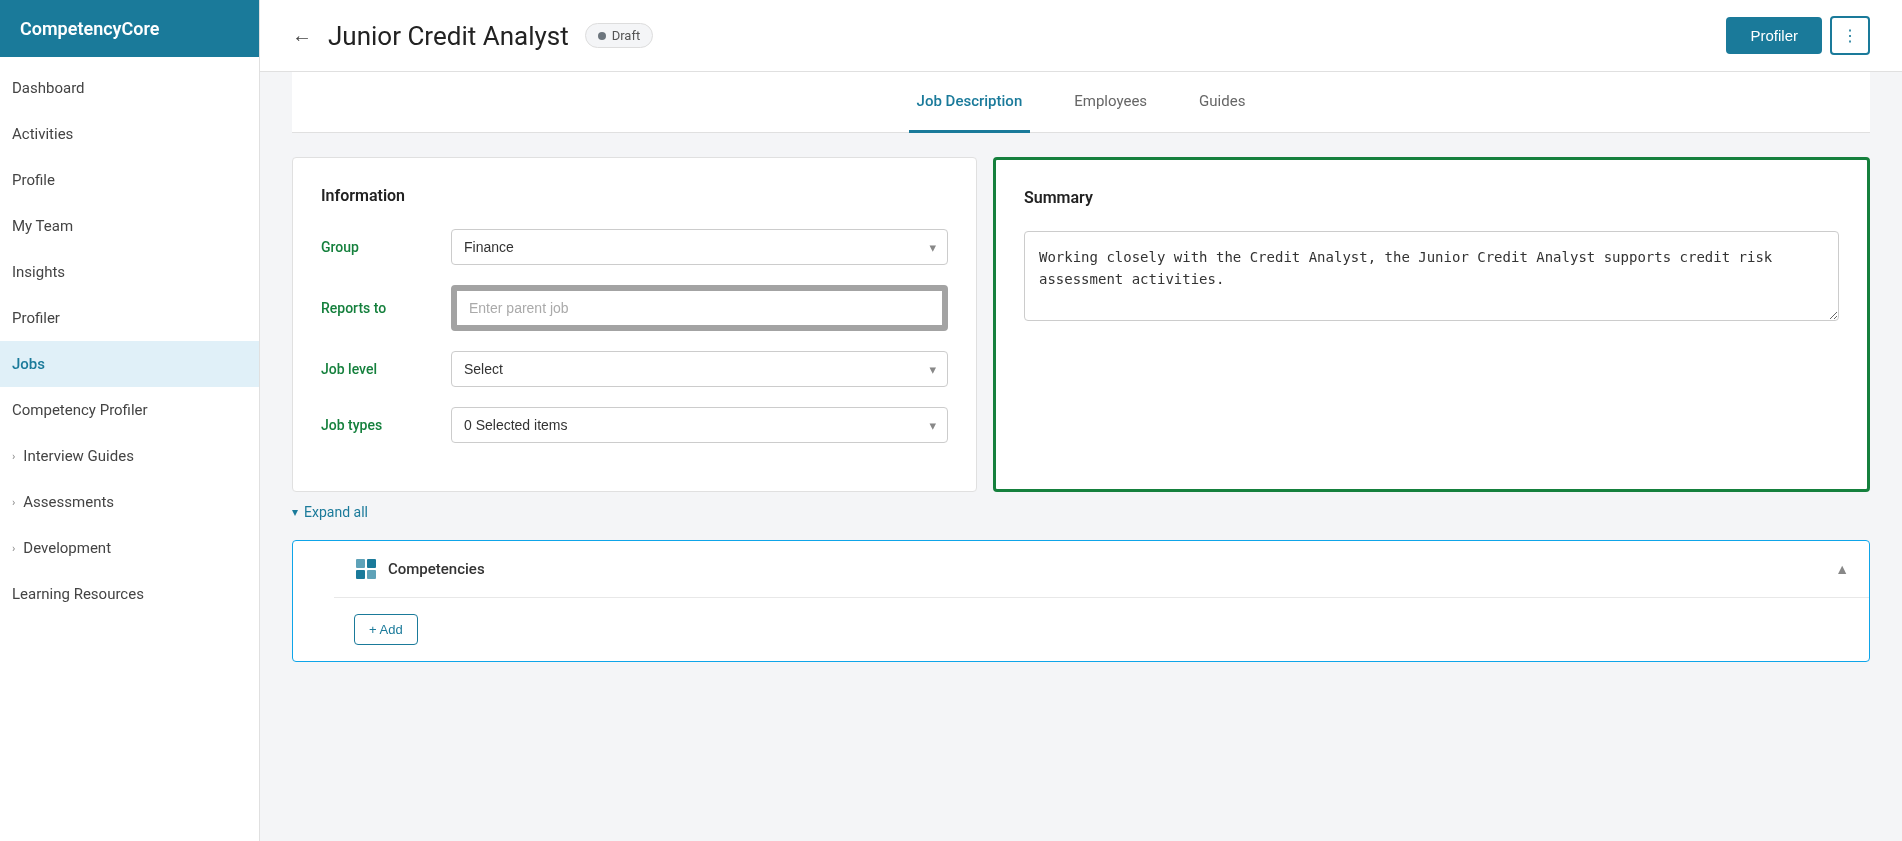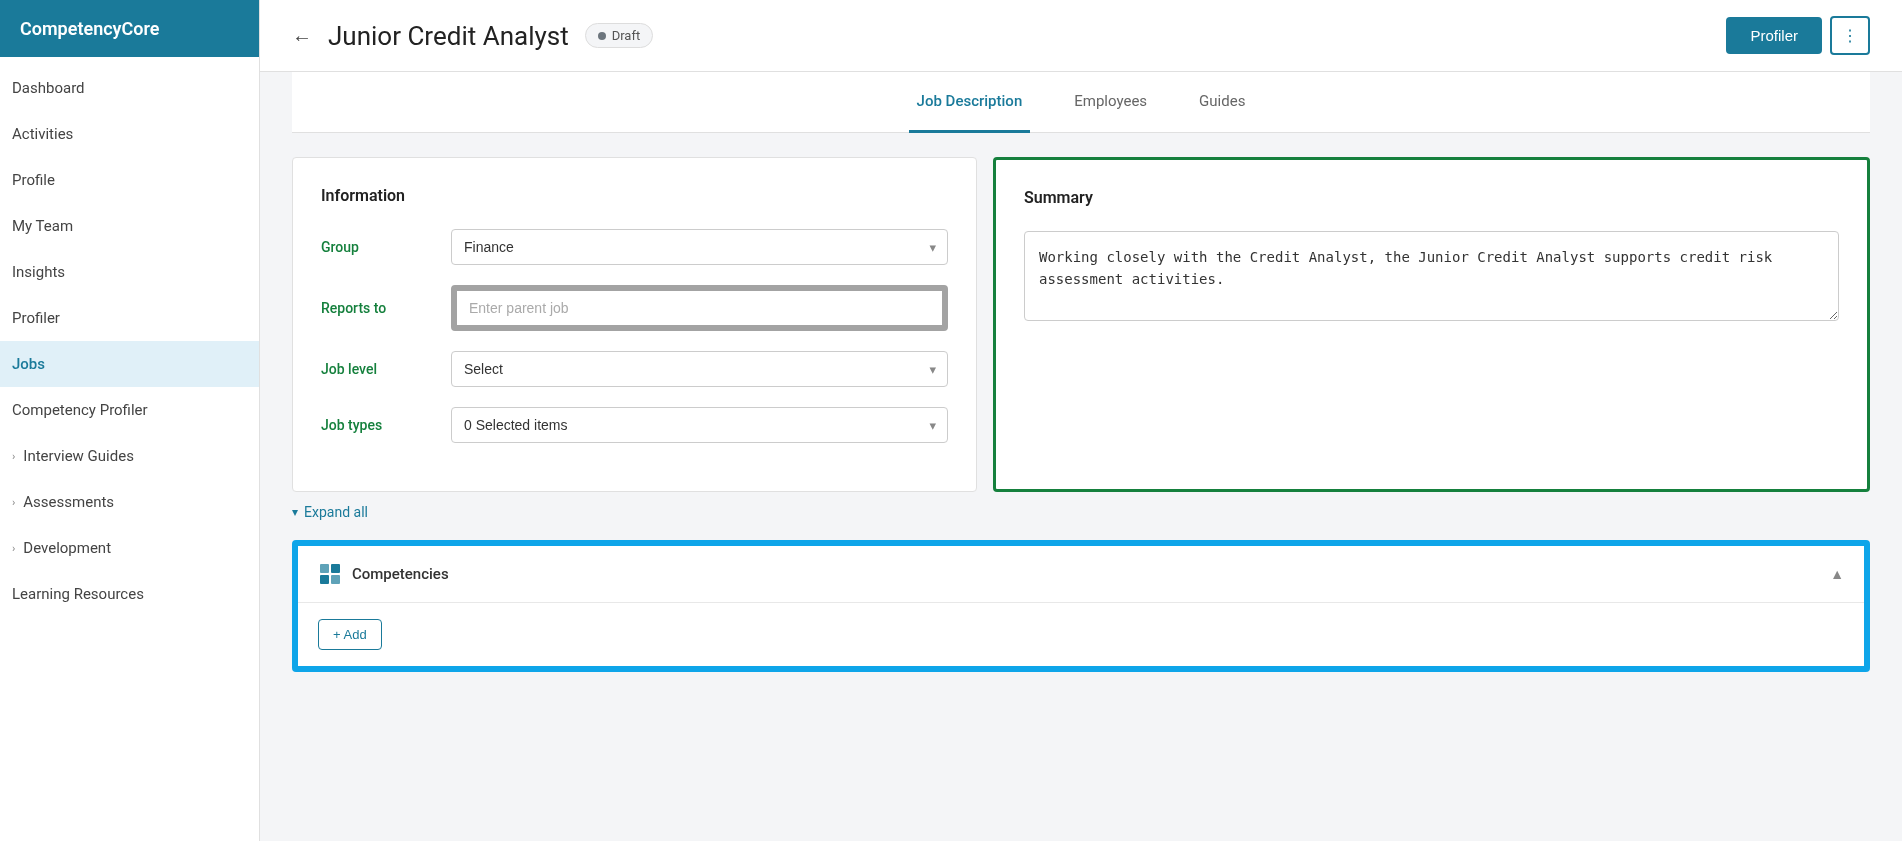--- a/index.html
+++ b/index.html
@@ -54,21 +54,21 @@
 
     
     .summary-panel { background: #fff; border: 3px solid #15803d; border-radius: 4px; padding: 28px 28px; flex: 1.3; }
     .summary-textarea { width: 100%; border: 1px solid #ccc; border-radius: 4px; padding: 14px; font-size: 14px; color: #333; min-height: 90px; resize: vertical; line-height: 1.6; }
 
     
     .expand-all { display: flex; align-items: center; gap: 6px; color: #1a7a9a; font-size: 14px; cursor: pointer; padding: 12px 0; }
     .expand-icon { font-size: 12px; }
 
     
-    .section { background: #fff; border: 6px solid #0ea5e9; border-radius: 4px; margin-top: 8px; }
+    .section { background: #fff; border: 1px solid #0ea5e9; border-radius: 4px; margin-top: 8px; padding-left: 41px; }
     .section-header { display: flex; align-items: center; padding: 16px 20px; border-bottom: 1px solid #e8e8e8; }
     .section-icon { width: 24px; height: 24px; margin-right: 10px; }
     .section-title { font-size: 15px; font-weight: 500; color: #333; flex: 1; }
     .section-collapse { color: #888; cursor: pointer; font-size: 14px; }
     .section-body { padding: 16px 20px; }
     .add-btn { border: 1px solid #1a7a9a; color: #1a7a9a; background: #fff; border-radius: 4px; padding: 7px 14px; font-size: 13px; cursor: pointer; }
   </style>
 </head>
 <body>
 

